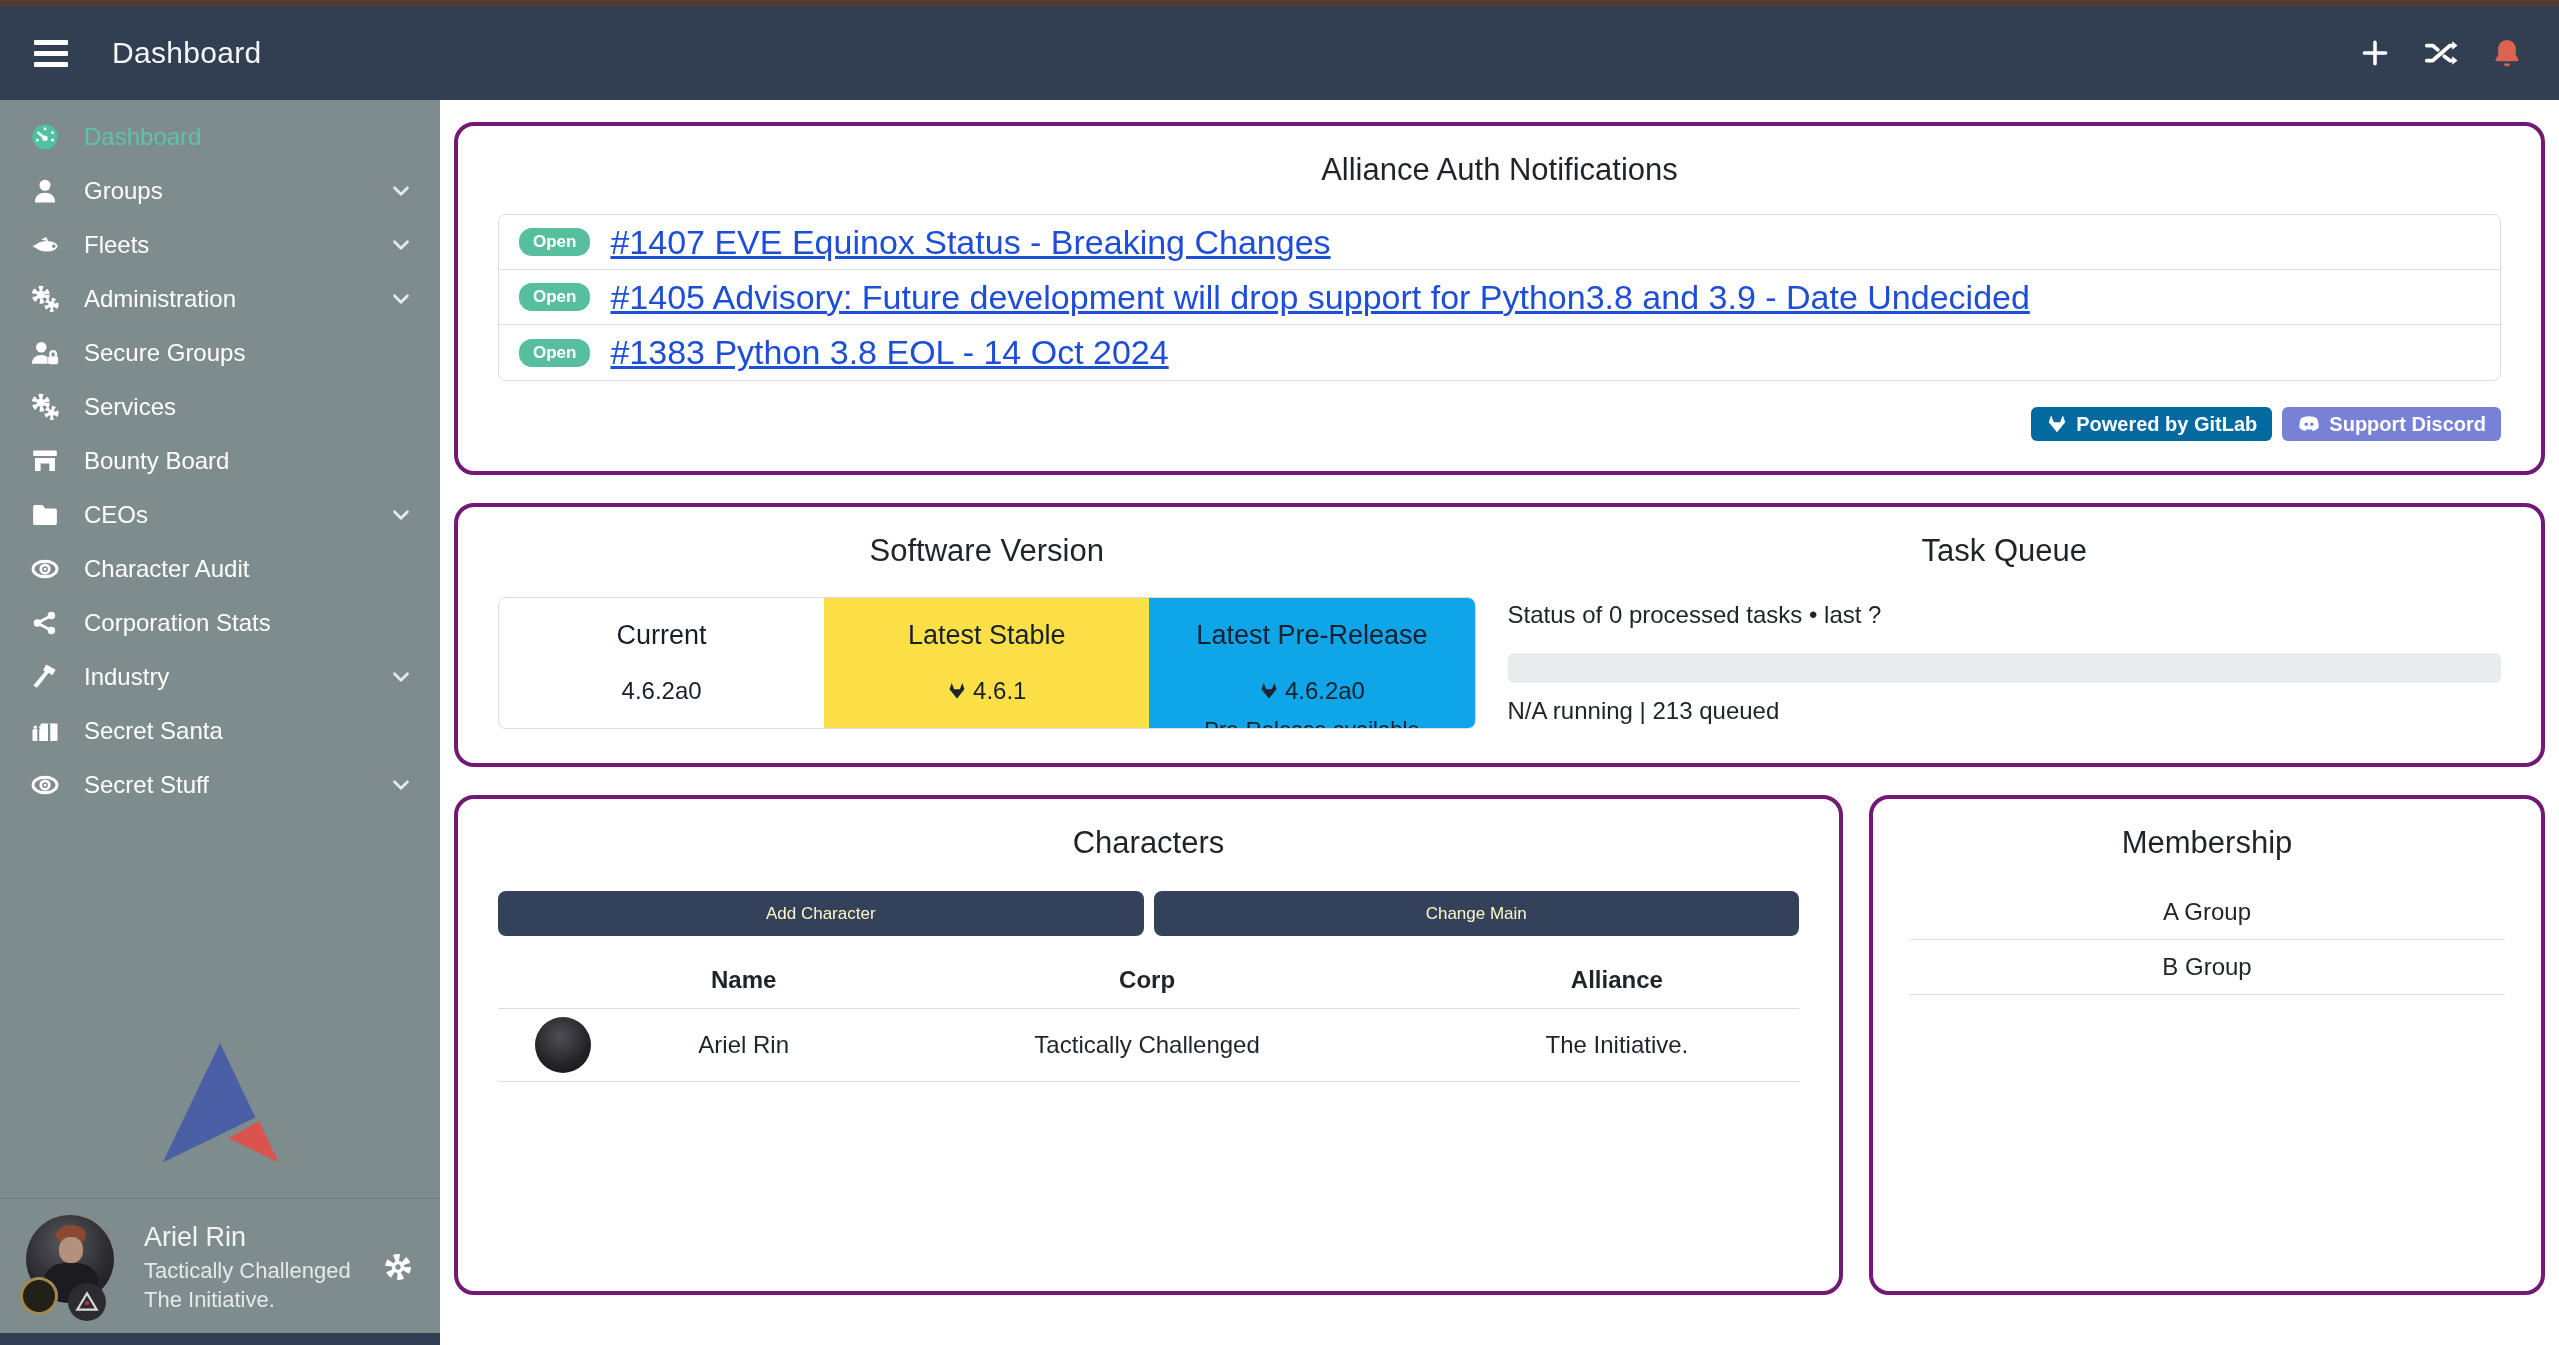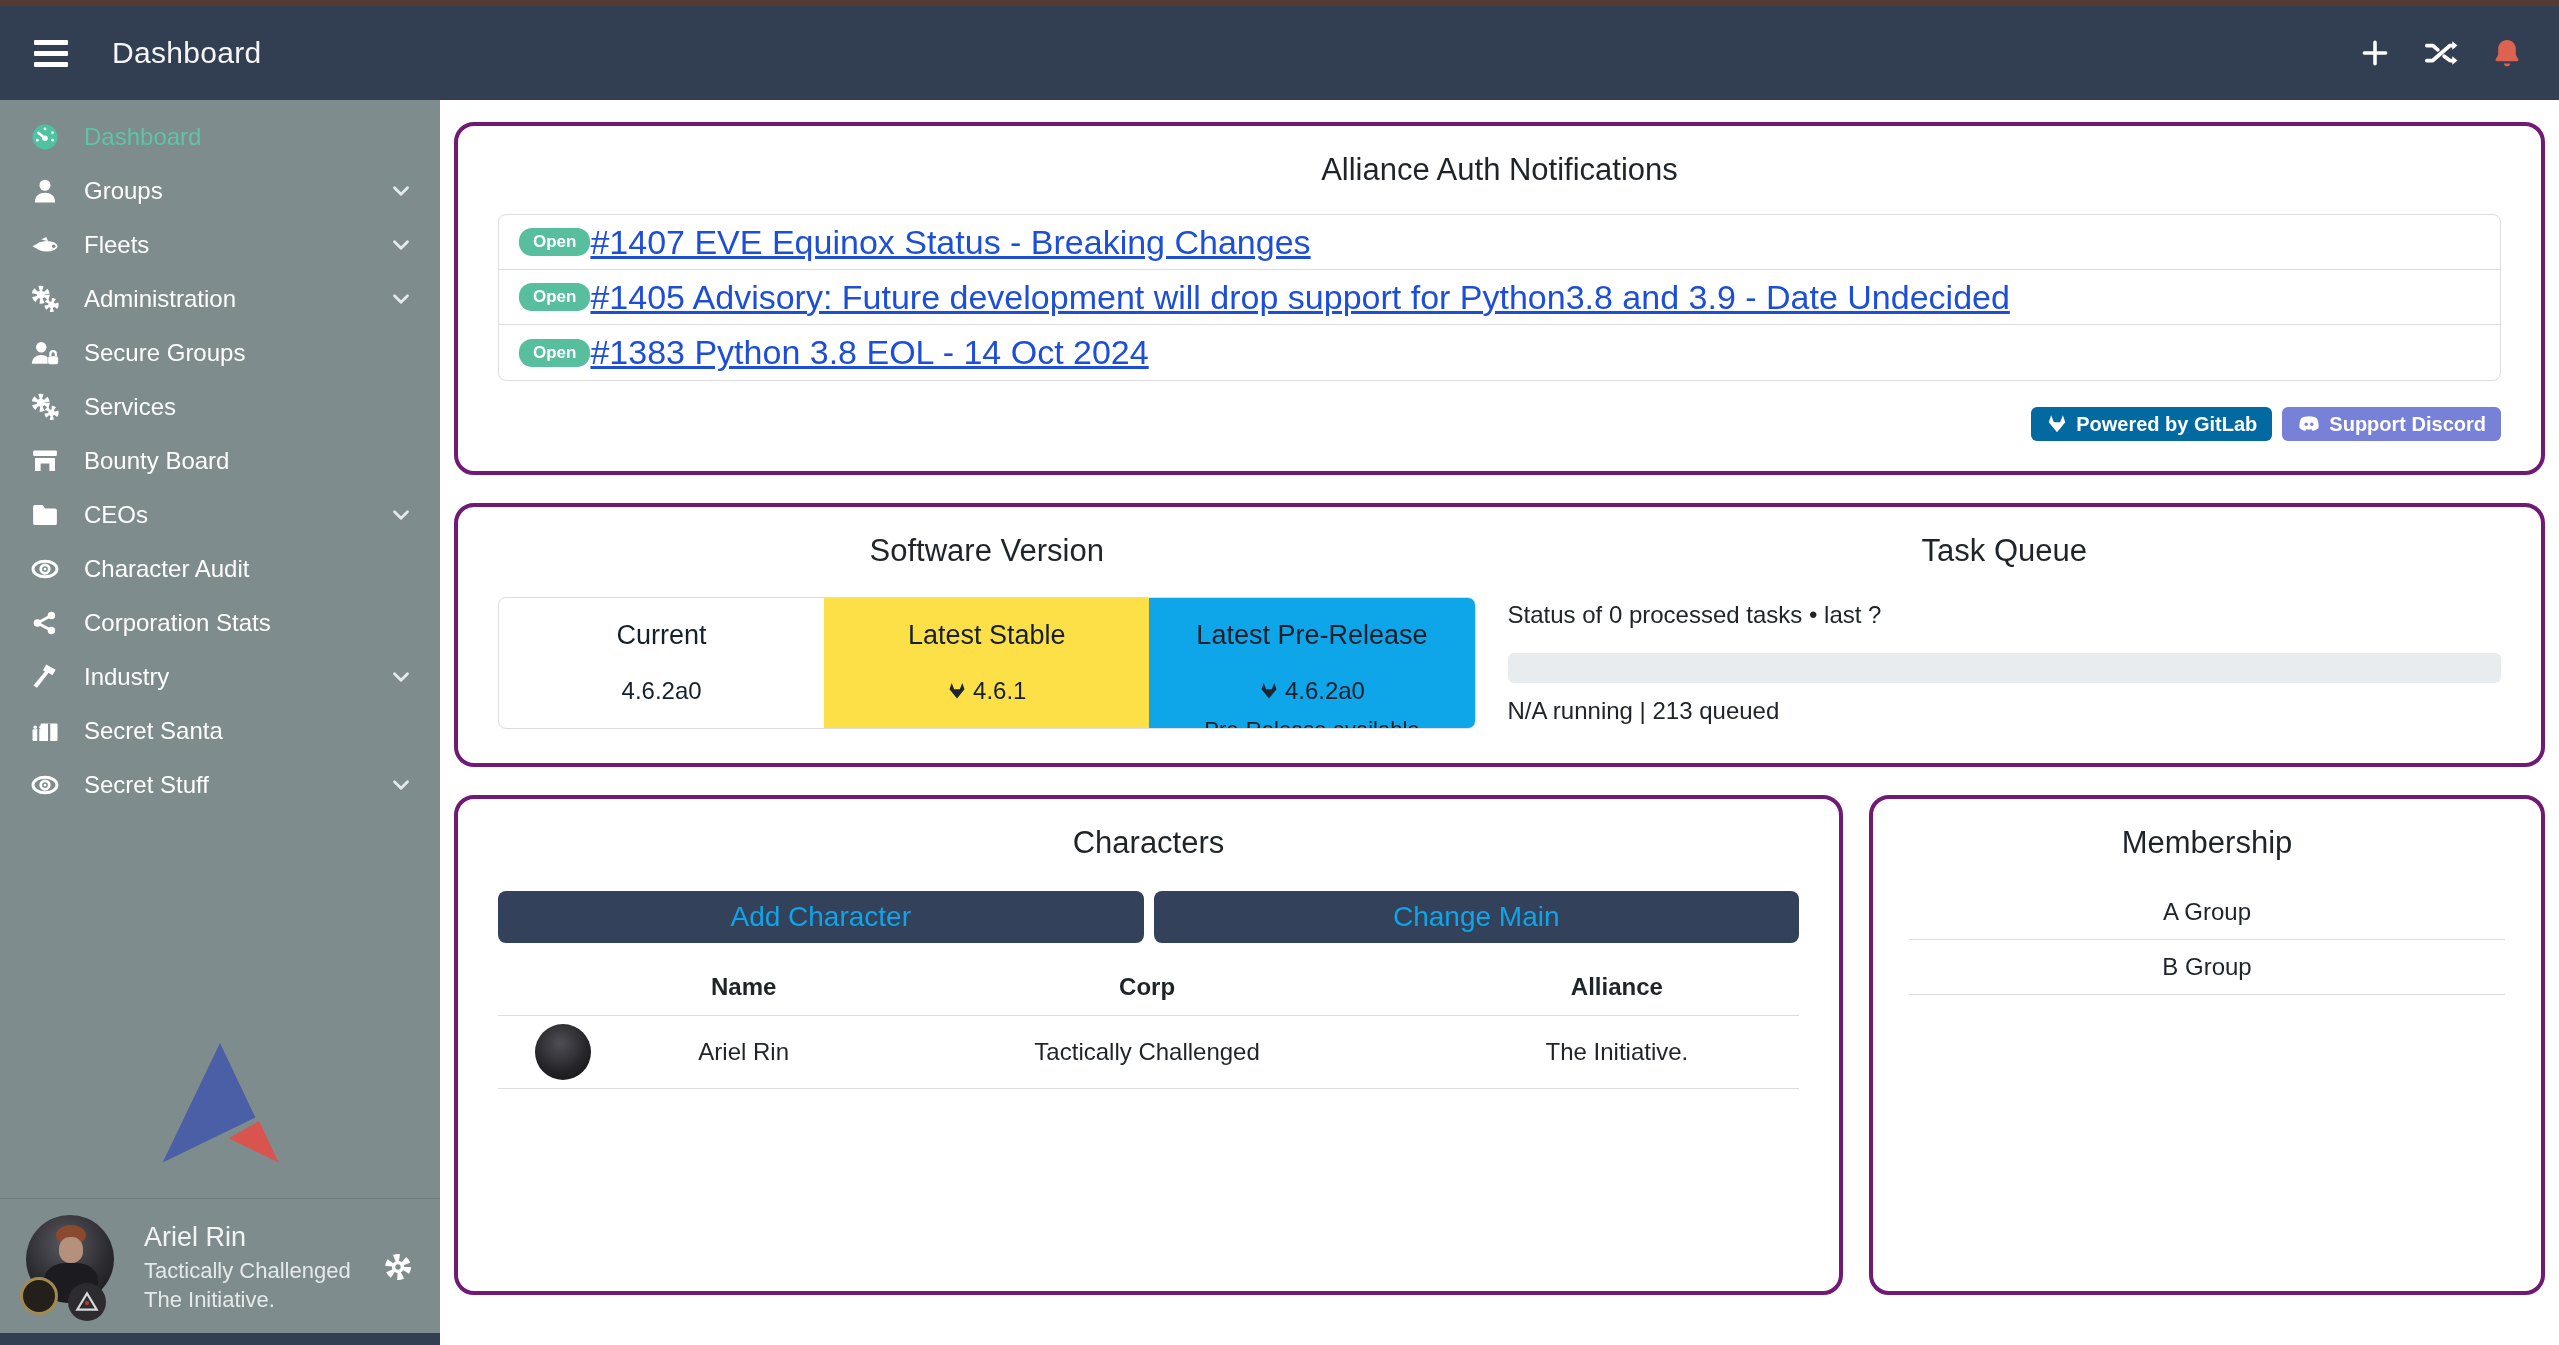--- a/index.html
+++ b/index.html
@@ -48,21 +48,21 @@
   .user-gear { margin-left:auto; cursor:pointer; display:flex; }
   .side-strip { height:12px; background:#323e52; }
 
   
   .card { background:#fff; border:4px solid #701a75; border-radius:20px; }
   .card-title { text-align:center; font-size:31px; color:#1f2429; font-weight:400; }
 
   
   .card-notifications { padding:26px 40px 30px 40px; }
   .notif-list { border:1px solid #ddd; border-radius:8px; margin-top:26px; overflow:hidden; }
-  .notif-row { height:55px; display:flex; align-items:center; padding:0 20px; border-bottom:1px solid #ddd; }
+  .notif-row { height:55px; display:flex; align-items:center; gap:20px; padding:0 20px; border-bottom:1px solid #ddd; }
   .notif-row:last-child { border-bottom:none; }
   .pill { background:#57bf9e; color:#fff; font-size:17px; font-weight:bold; border-radius:13px; padding:4px 14px; }
   .notif-link { color:#1d4ed8; font-size:34px; text-decoration:underline; cursor:pointer; }
   .notif-footer { display:flex; justify-content:flex-end; gap:10px; margin-top:26px; }
   .shield { display:flex; align-items:center; gap:8px; color:#fff; font-size:20px; font-weight:bold;
     border-radius:6px; padding:5px 15px; cursor:pointer; }
   .shield.gitlab { background:#0369a1; }
   .shield.discord { background:#7781d8; }
 
   
@@ -77,21 +77,21 @@
   .vcell.stable { background:#fde047; }
   .vcell.prerelease { background:#0ea5e9; }
   .tq-status { font-size:24px; color:#212529; margin-top:32px; }
   .tq-bar { height:30px; background:#e9ecef; border-radius:6px; margin-top:24px; }
   .tq-caption { font-size:24px; color:#212529; margin-top:14px; }
 
   
   .bottom-row { display:flex; gap:26px; margin-top:28px; }
   .card-characters { flex:1; padding:26px 40px; height:500px; }
   .char-buttons { display:flex; gap:10px; margin-top:30px; }
-  .btn-dark { flex:1; height:52px; background:#33415a; color:#0ea5e9; font-size:28px; border:none;
+  .btn-dark { flex:1; height:45px; background:#33415a; color:#fef9c3; font-size:17px; border:none;
     border-radius:8px; cursor:pointer; font-family:inherit; }
   .char-table { width:100%; margin-top:14px; border-collapse:collapse; }
   .char-table th { font-size:24px; color:#1f2429; font-weight:bold; text-align:center; padding:16px 0 14px 0; border-bottom:1px solid #ddd; }
   .char-table td { font-size:24px; color:#1f2429; text-align:center; padding:8px 0; border-bottom:1px solid #ddd; height:66px; }
   .char-table .col-avatar { width:130px; }
   .char-avatar { width:56px; height:56px; border-radius:50%; margin:0 auto;
     background:radial-gradient(circle at 45% 35%, #4e4e55 0%, #232327 60%, #101013 100%); }
   .card-membership { width:676px; padding:26px 36px; height:500px; }
   .member-state { text-align:center; font-size:28px; color:#1f2429; margin-top:24px; }
   .member-list { margin-top:24px; }

